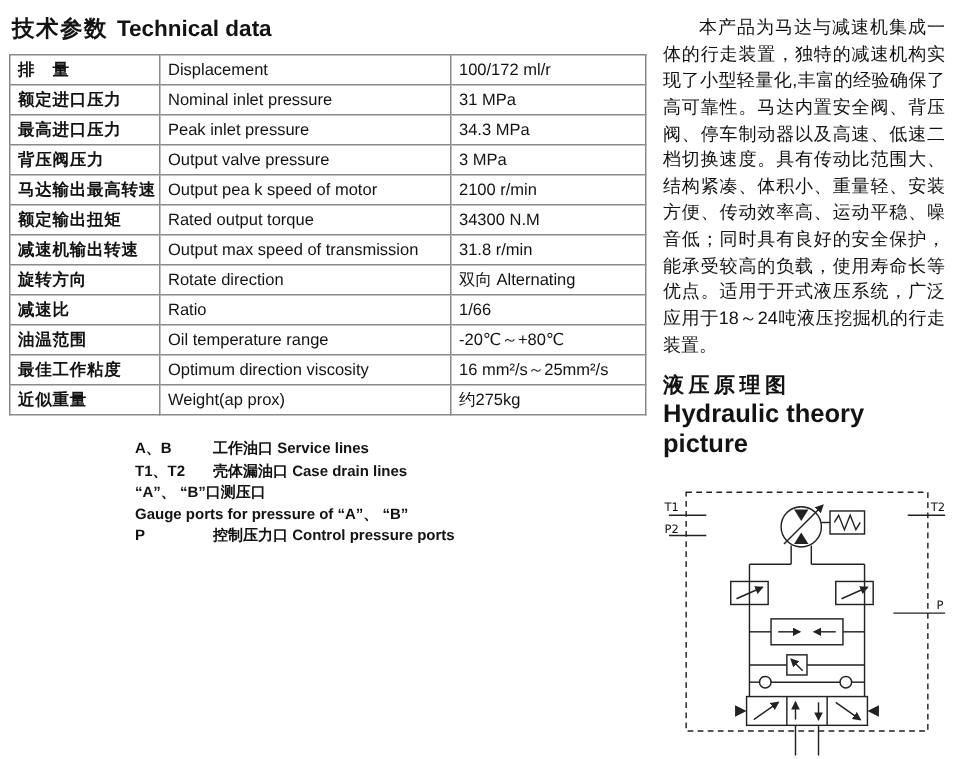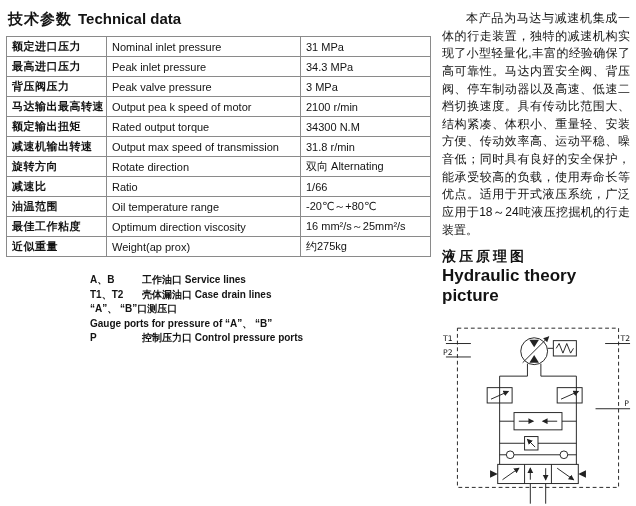--- a/index.html
+++ b/index.html
@@ -53,32 +53,37 @@
 <body>
 
 <div class="page">
 
   <div class="left-col">
     <h1 class="title"><span class="zh">技术参数</span><span class="en">Technical data</span></h1>
 
     <table class="params">
       <tbody>
         <tr>
+          <td class="zh">排　量</td>
+          <td class="en">Displacement</td>
+          <td class="val">100/172 ml/r</td>
+        </tr>
+        <tr>
           <td class="zh">额定进口压力</td>
           <td class="en">Nominal  inlet  pressure</td>
           <td class="val">31 MPa</td>
         </tr>
         <tr>
           <td class="zh">最高进口压力</td>
           <td class="en">Peak  inlet    pressure</td>
           <td class="val">34.3 MPa</td>
         </tr>
         <tr>
           <td class="zh">背压阀压力</td>
-          <td class="en">Peak valve    pressure</td>
+          <td class="en">Output valve    pressure</td>
           <td class="val">3 MPa</td>
         </tr>
         <tr>
           <td class="zh">马达输出最高转速</td>
           <td class="en">Output pea k speed  of motor</td>
           <td class="val">2100 r/min</td>
         </tr>
         <tr>
           <td class="zh">额定输出扭矩</td>
           <td class="en">Rated output torque</td>

